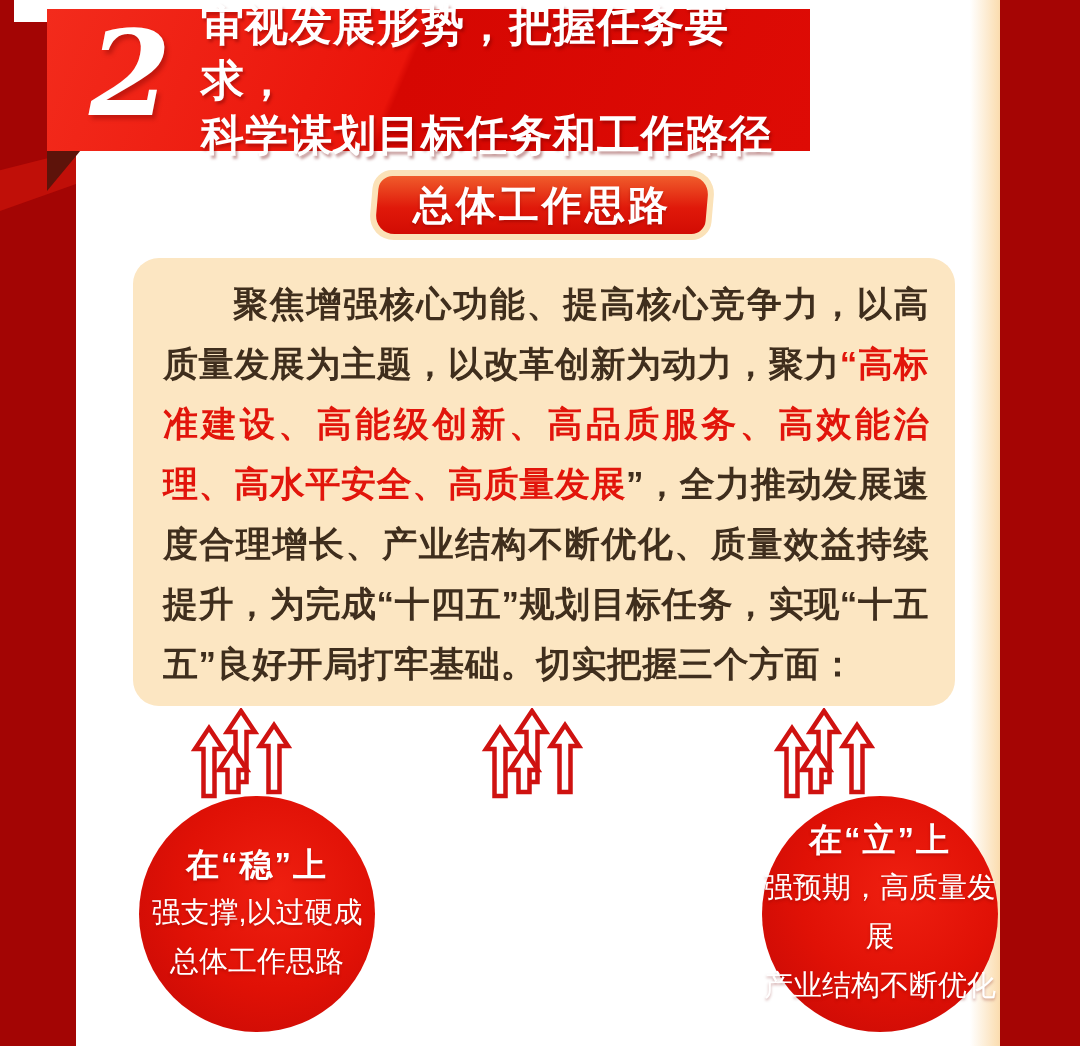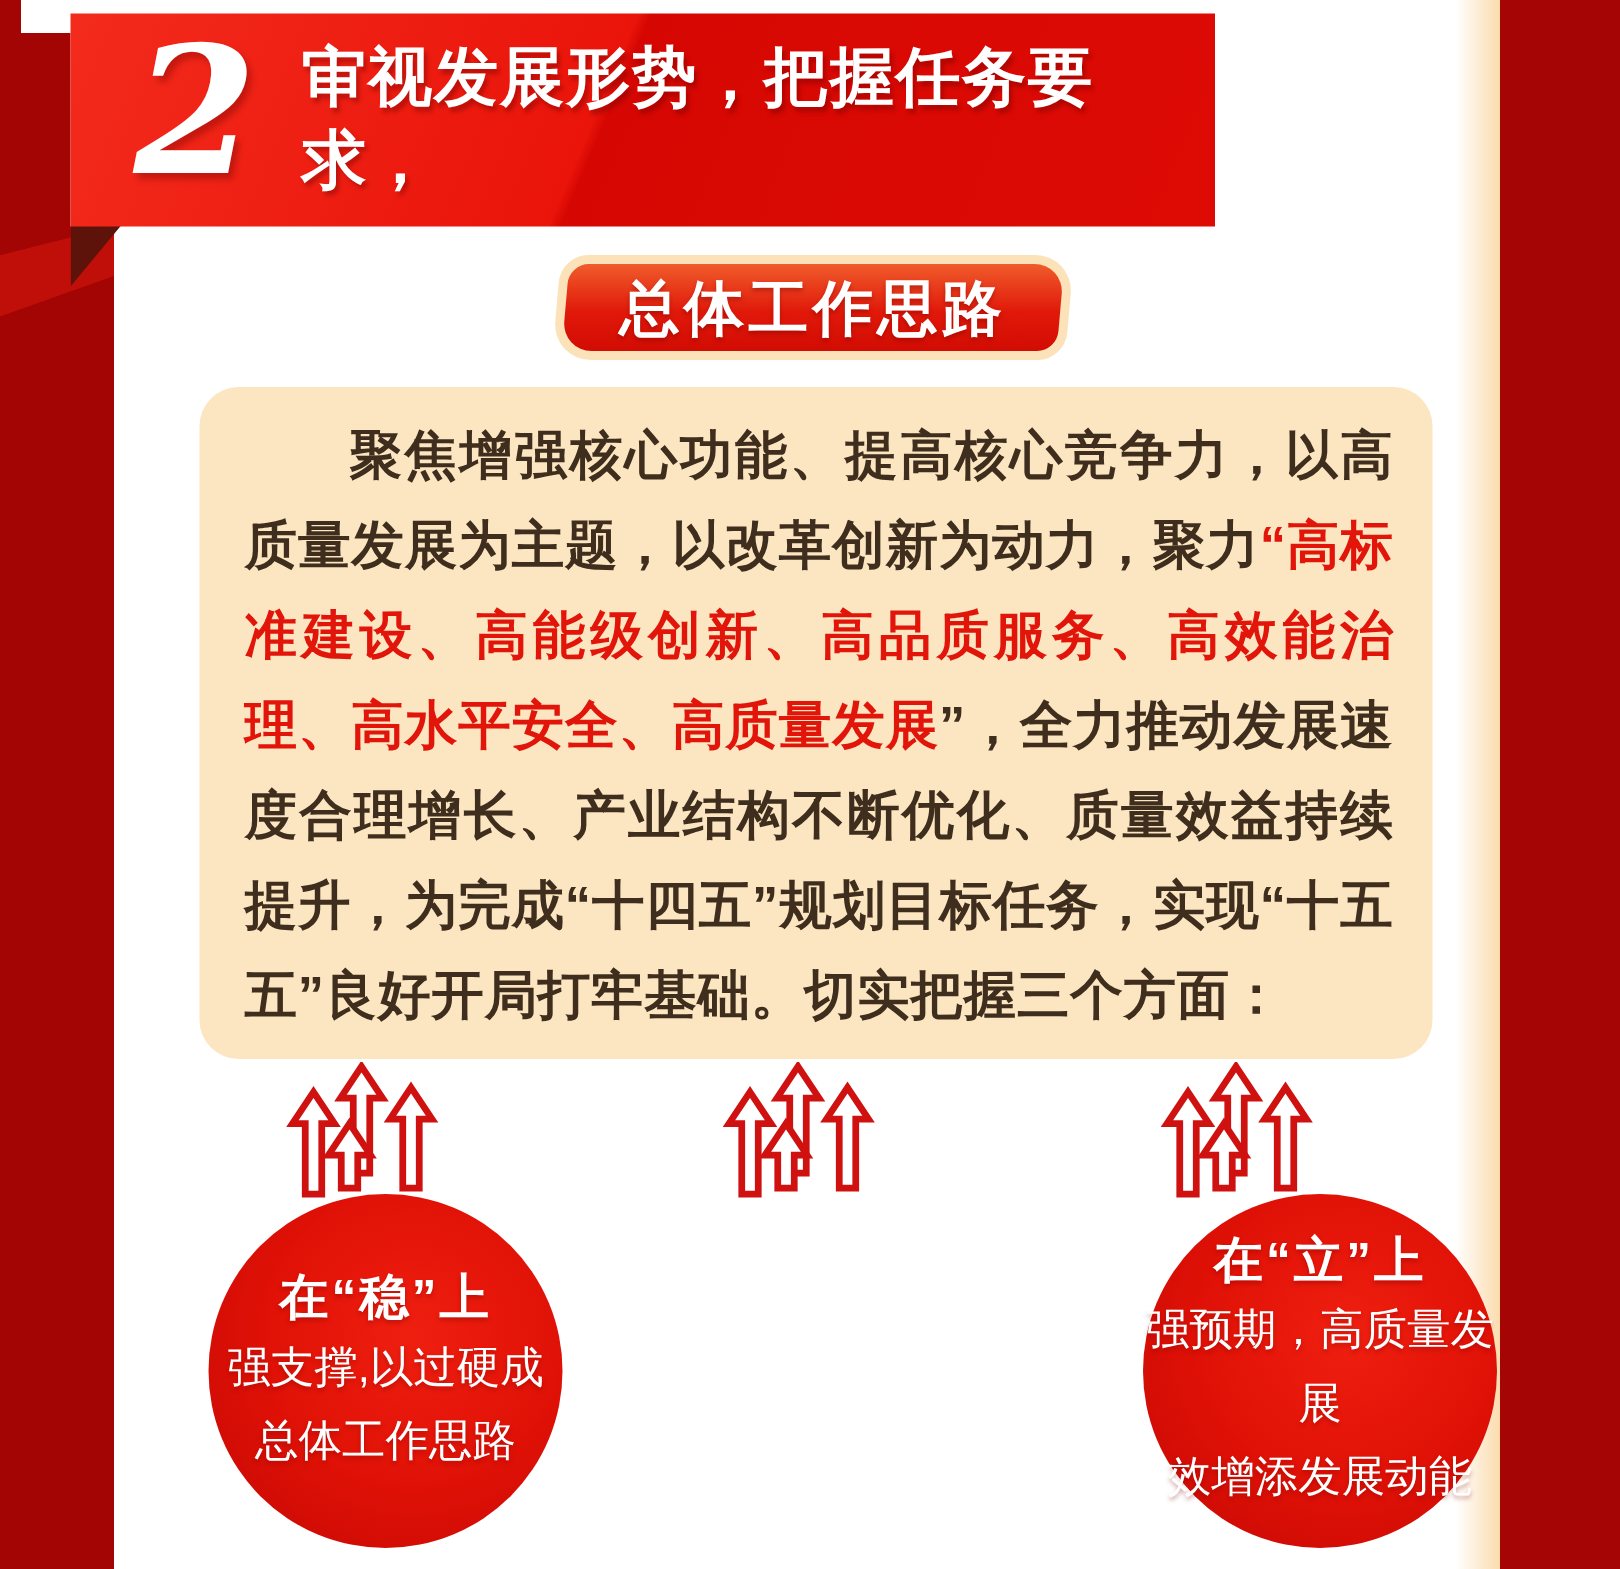--- a/index.html
+++ b/index.html
@@ -87,20 +87,21 @@
   <div class="left-ribbon"></div>
   <div class="left-fold-highlight"></div>
   <div class="banner-fold"></div>
   <div class="right-gradient"></div>
   <div class="right-band"></div>
 
   <div class="banner">
     <div class="banner-number">2</div>
     <div class="banner-titles">
       <div>审视发展形势，把握任务要求，</div>
+      <div>科学谋划目标任务和工作路径</div>
     </div>
   </div>
 
   <div class="badge">
     <div class="badge-inner">
       <span class="badge-label">总体工作思路</span>
     </div>
   </div>
 
   <div class="panel">
@@ -133,16 +134,16 @@
   </svg>
 
   <div class="circle c1">
     <div class="l1">在“稳”上</div>
     <div class="l2">强支撑,以过硬成</div>
     <div class="l3">总体工作思路</div>
   </div>
   <div class="circle c3">
     <div class="l1">在“立”上</div>
     <div class="l2">强预期，高质量发展</div>
-    <div class="l3">效增添发展动能</div>
+    <div class="l3">产业结构不断优化</div>
   </div>
 
 </div>
 
 </body></html>

